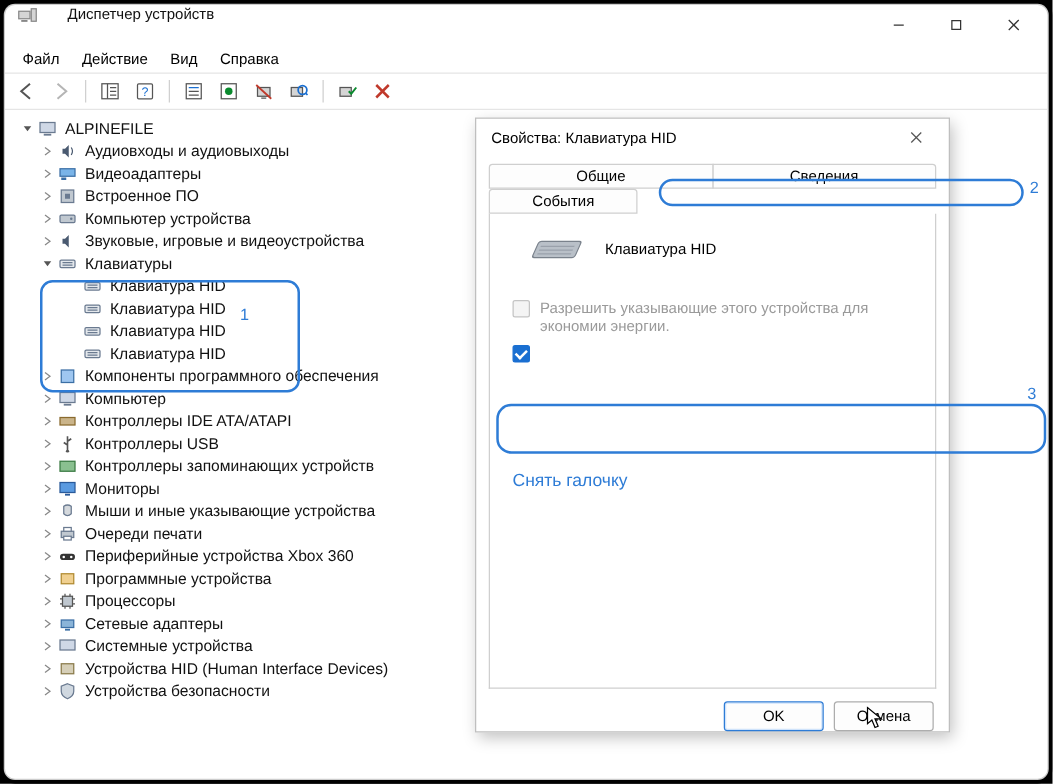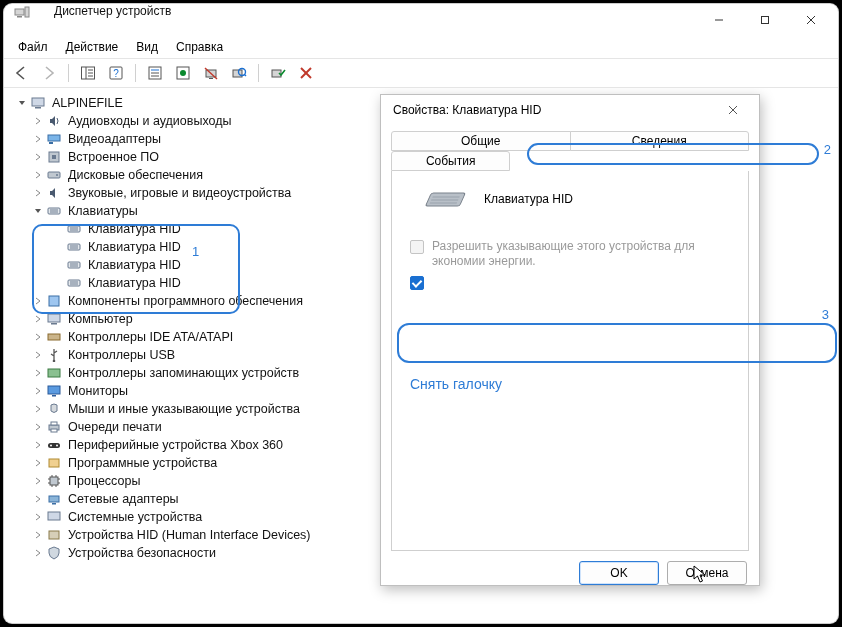--- a/index.html
+++ b/index.html
@@ -261,21 +261,21 @@
               <svg viewBox="0 0 8 8">
                 <path d="M2 1 L6 4 L2 7" fill="none" stroke="#888"></path>
               </svg>
             </span>
             <span class="nico">
               <svg viewBox="0 0 14 14">
                 <rect x="1" y="4" width="12" height="6" rx="1" fill="#c0c8d0" stroke="#6a7a90"></rect>
                 <circle cx="10" cy="7" r="1" fill="#6a7a90"></circle>
               </svg>
             </span>
-            <span>Дисковые обеспечения</span>
+            <span>Компьютер устройства</span>
           </div>
       <div class="node indent-1">
             <span class="caret">
               <svg viewBox="0 0 8 8">
                 <path d="M2 1 L6 4 L2 7" fill="none" stroke="#888"></path>
               </svg>
             </span>
             <span class="nico">
               <svg viewBox="0 0 14 14">
                 <path d="M3 5 h2 l3 -3 v10 l-3 -3 h-2 z" fill="#4a5a70"></path>

